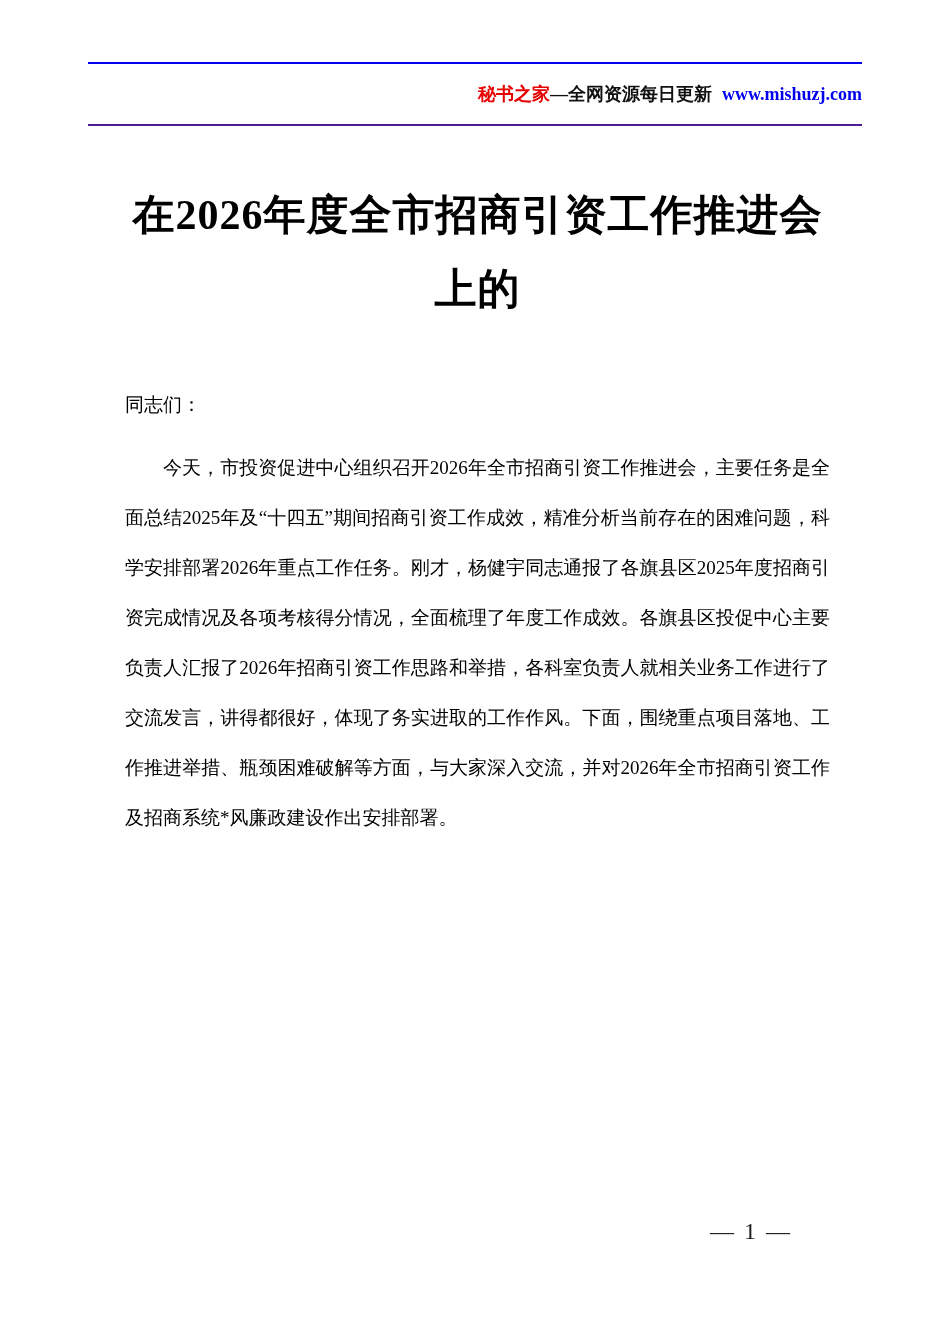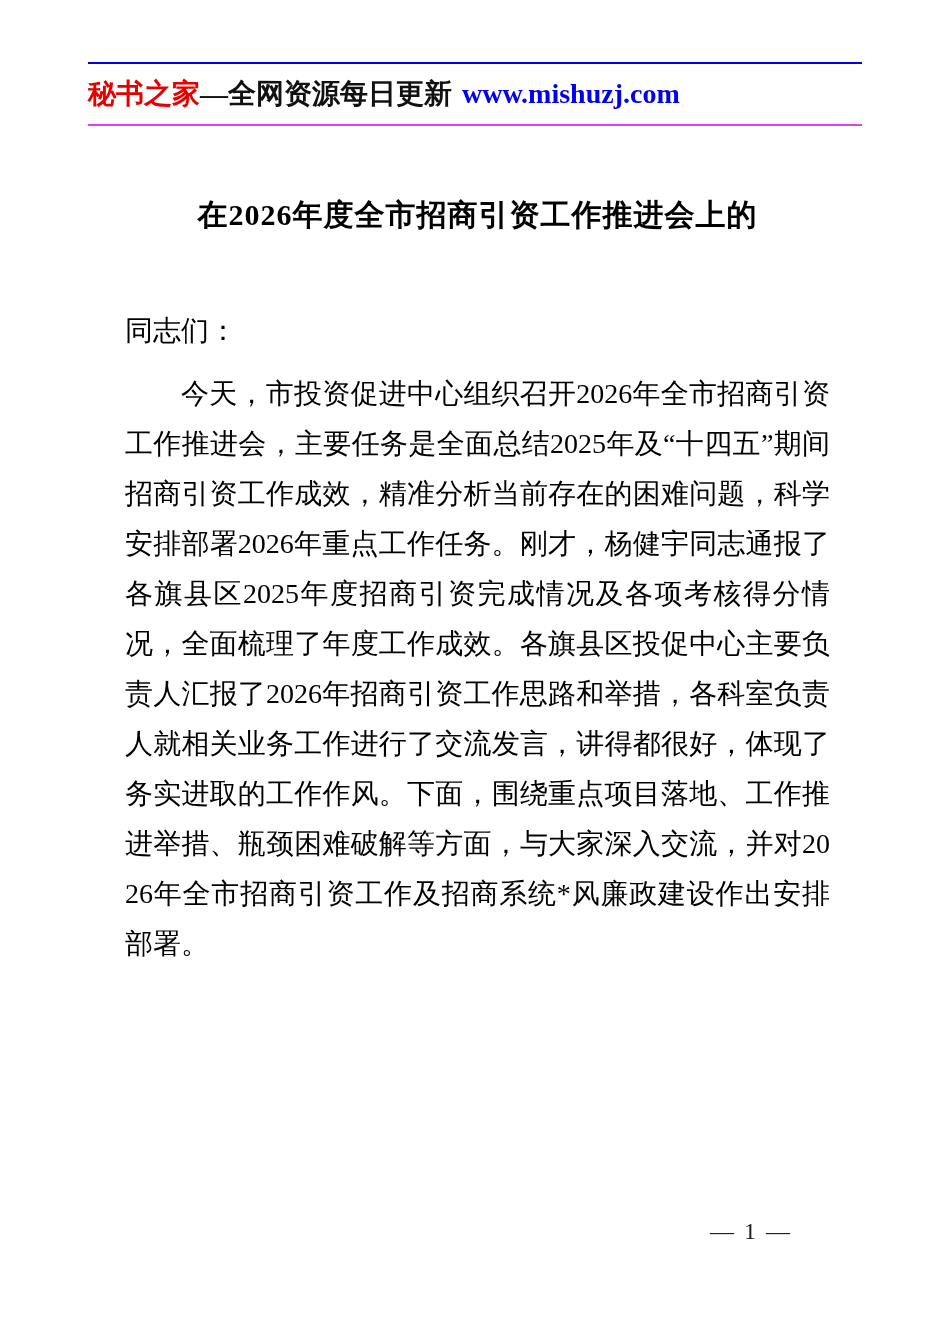--- a/index.html
+++ b/index.html
@@ -16,50 +16,50 @@
     width: 950px;
     height: 1344px;
     background: #ffffff;
     overflow: hidden;
   }
 
   
   .doc-header {
     margin: 62px 88px 0 88px;
     border-top: 2px solid #0101ee;
-    border-bottom: 2px solid #d946ef;
+    border-bottom: 2px solid #4c1d95;
     padding: 13px 0 13px 0;
-    text-align: left;
+    text-align: right;
     font-weight: bold;
-    font-size: 28px;
+    font-size: 18px;
     line-height: 34px;
     white-space: nowrap;
   }
   .site-name   { color: #e60000; }
   .site-tagline{ color: #111111; }
   .site-url    { color: #0000ee; margin-left: 10px; text-decoration: none; cursor: pointer; }
 
   
   .doc-title {
     margin: 52px 120px 0 125px;
     text-align: center;
-    font-size: 30px;
+    font-size: 42px;
     line-height: 74px;
     font-weight: 700;
     letter-spacing: 1px;
   }
   .title-line { display: block; }
 
   
   .doc-body {
     margin: 54px 120px 0 125px;
   }
   .para {
     margin: 0 0 13px 0;
-    font-size: 28px;
+    font-size: 19px;
     line-height: 50px;
     text-align: justify;
     text-indent: 2em;
     word-break: break-all;
   }
   .salutation { text-indent: 0; }
   .section-heading {
     font-weight: bold;
     margin: 18px 0 16px 0;
   }

